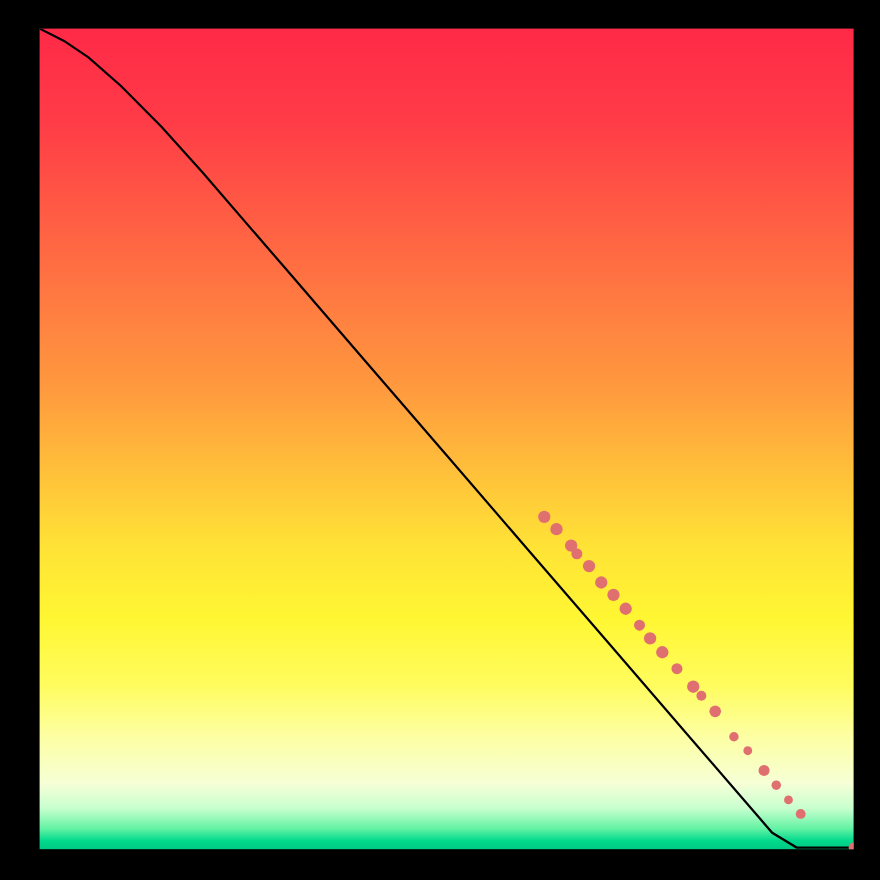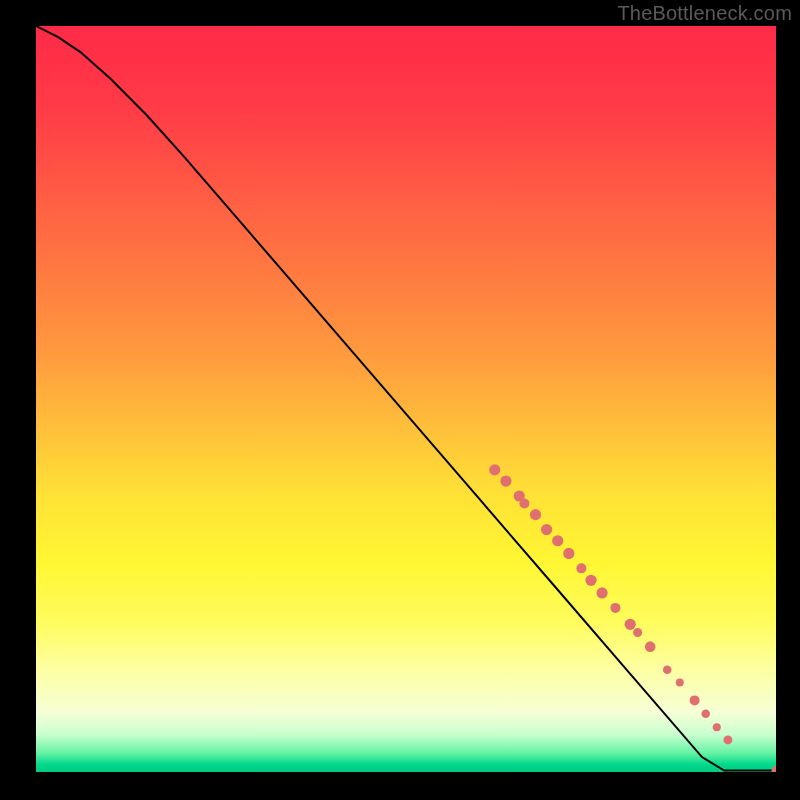--- a/index.html
+++ b/index.html
@@ -61,21 +61,20 @@
     position: absolute;
     inset: 0;
     width: 100%;
     height: 100%;
   }
 </style>
 </head>
 <body>
 
 <div class="frame">
-  <div class="watermark">TheBottleneck.com</div>
 
   <div class="plot">
     <div class="gradient"></div>
     <svg class="curve" viewBox="0 0 740 746" preserveAspectRatio="none">
       <path id="curve-path" fill="none" stroke="#000000" stroke-width="2" d="M 0 0 L 22.2 11.190000000000055 L 44.4 26.110000000000014 L 74 52.219999999999914 L 111 89.51999999999998 L 148 130.55000000000007 L 222 216.34000000000003 L 296 302.13 L 370 387.92 L 444 473.71 L 518 559.5 L 592 645.29 L 666 731.08 L 688.2 744.508 L 706.6999999999999 744.508 L 740 744.508"></path>
       <g id="marker-group">
           <circle cx="458.8" cy="443.87" r="5.6" fill="#e07070"></circle>
           <circle cx="469.90000000000003" cy="455.06" r="5.6" fill="#e07070"></circle>
           <circle cx="483.22" cy="469.98" r="5.6" fill="#e07070"></circle>
           <circle cx="488.40000000000003" cy="477.44" r="5" fill="#e07070"></circle>

